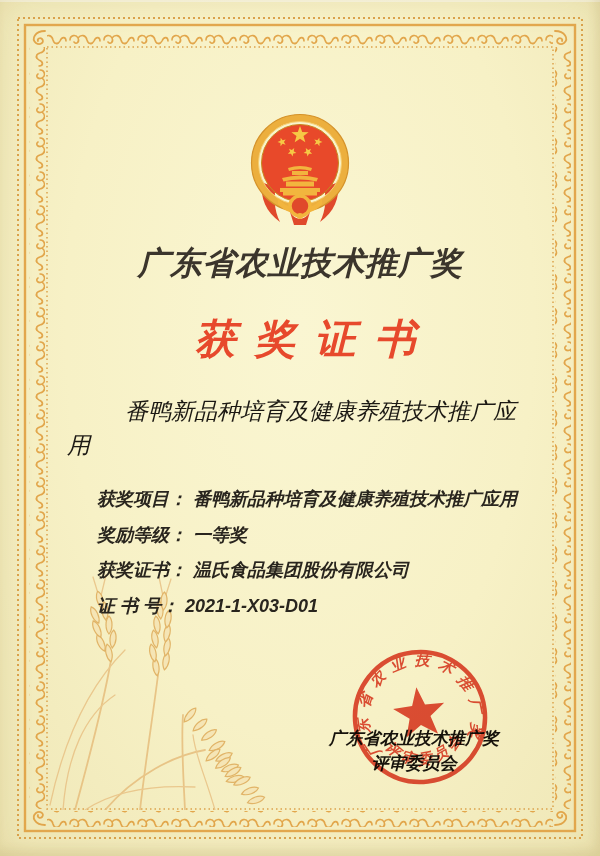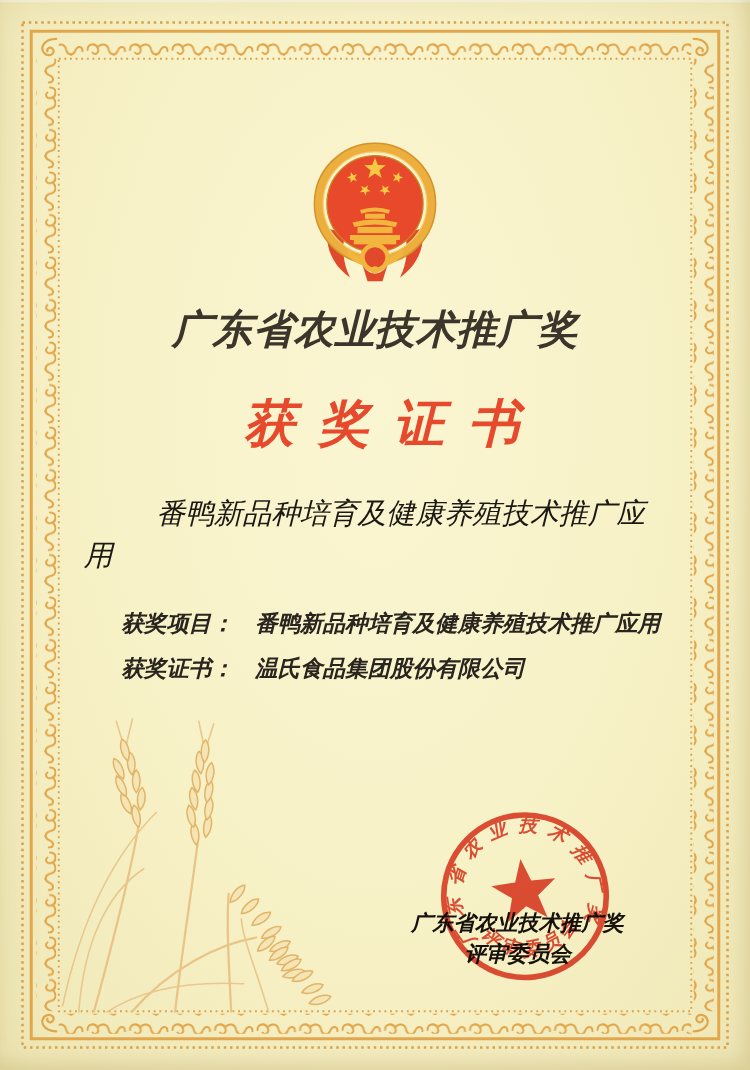--- a/index.html
+++ b/index.html
@@ -15,21 +15,21 @@
   .emblem{position:absolute;left:250px;top:112px;width:100px;height:115px;z-index:2;}
   .issuer-title{position:absolute;top:242px;left:0;width:600px;text-align:center;
     font-size:32px;font-weight:700;color:#3b352c;letter-spacing:.5px;z-index:2;}
   .doc-title{position:absolute;top:312px;left:0;width:600px;text-align:center;box-sizing:border-box;
     font-size:41px;font-weight:700;color:#e7492c;letter-spacing:19px;padding-left:29px;z-index:2;}
   .body-text{position:absolute;top:394px;left:67px;width:468px;z-index:2;
     font-family:"DejaVu Serif", serif;font-size:23px;line-height:34px;color:#1c1914;}
   .body-text .indent{text-indent:58px;}
   .fields{position:absolute;top:482px;left:97px;z-index:2;}
   .field-row{height:35.5px;line-height:35.5px;font-size:18px;font-weight:700;color:#29251e;white-space:nowrap;}
-  .flabel{margin-right:17px;}
+  .flabel{margin-right:6px;}
   .signature{position:absolute;top:726px;left:303px;width:222px;text-align:center;z-index:2;
     font-size:17px;font-weight:700;color:#16120b;line-height:25px;}
   .seal{position:absolute;left:348px;top:645px;width:144px;height:144px;z-index:3;mix-blend-mode:multiply;}
   .wheat{position:absolute;left:45px;top:565px;width:250px;height:245px;opacity:.9;z-index:1;}
 </style>
 </head>
 <body>
 
 <div class="page">
 
@@ -162,21 +162,27 @@
 
   <div class="body-text">
     <div class="indent">番鸭新品种培育及健康养殖技术推广应用</div>
   </div>
 
   <div class="fields">
     <div class="field-row">
       <span class="flabel">获奖项目：</span><span class="fvalue">番鸭新品种培育及健康养殖技术推广应用</span>
     </div>
     <div class="field-row">
+      <span class="flabel">奖励等级：</span><span class="fvalue">一等奖</span>
+    </div>
+    <div class="field-row">
       <span class="flabel">获奖证书：</span><span class="fvalue">温氏食品集团股份有限公司</span>
+    </div>
+    <div class="field-row">
+      <span class="flabel">证 书 号：</span><span class="fvalue">2021-1-X03-D01</span>
     </div>
   </div>
 
   <div class="signature">
     <div>广东省农业技术推广奖</div>
     <div>评审委员会</div>
   </div>
 
   <svg class="seal" viewBox="0 0 144 144">
     <g transform="rotate(-7 72 72)" opacity="0.88">

